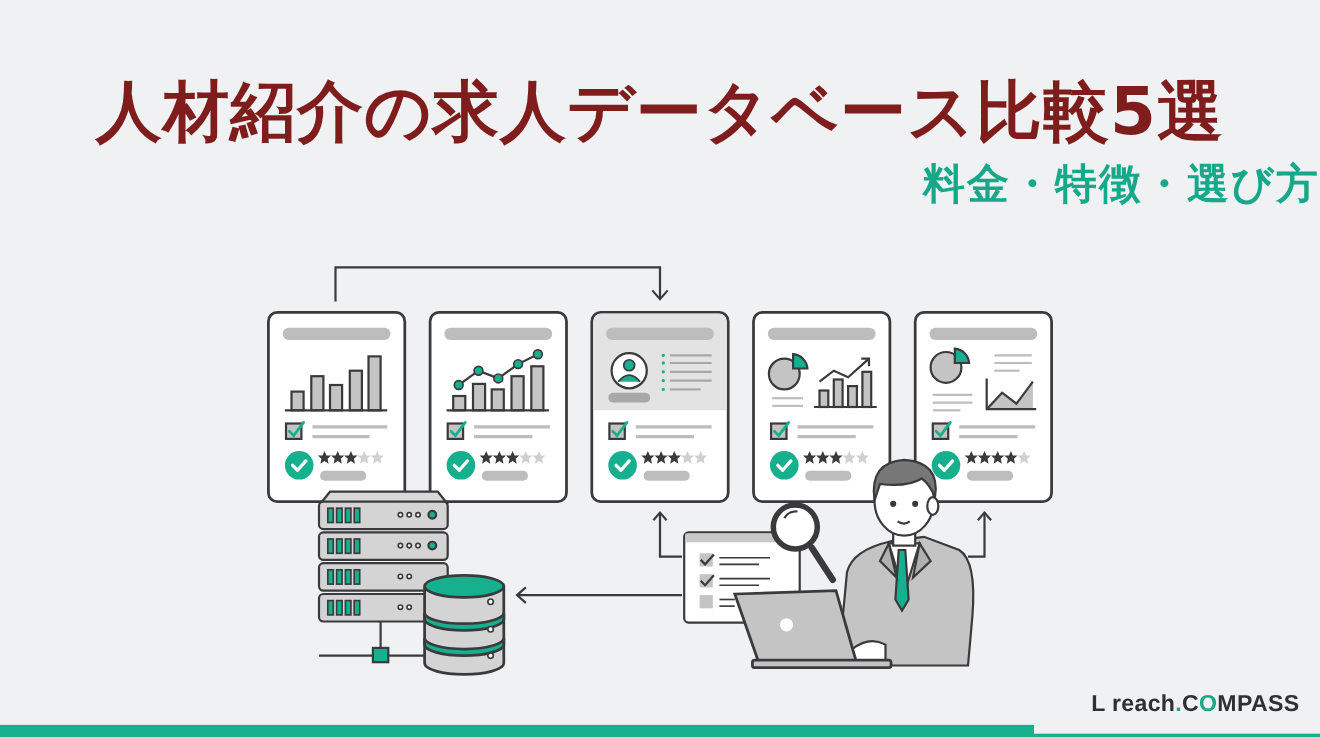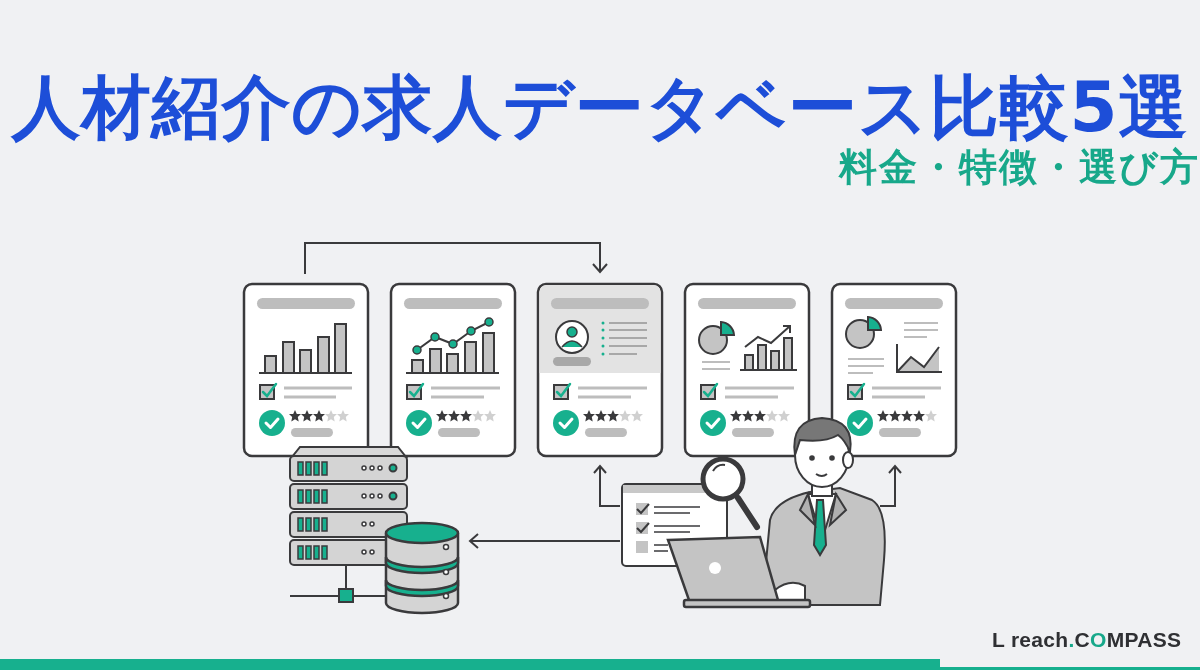--- a/index.html
+++ b/index.html
@@ -4,22 +4,22 @@
   <style>
     * { box-sizing: border-box; margin: 0; padding: 0; }
     html, body { width: 1200px; height: 670px; overflow: hidden; }
     body {
       background: #f0f1f3;
       font-family: "DejaVu Sans", "Liberation Sans", sans-serif;
       position: relative;
     }
     .title {
       position: absolute; left: 0; top: 62px; width: 1200px;
-      text-align: center; font-size: 69px; font-weight: bold;
-      color: #1d4ed8; letter-spacing: 1px;
+      text-align: center; font-size: 60px; font-weight: bold;
+      color: #7f1d1d; letter-spacing: 1px;
     }
     .subtitle {
       position: absolute; left: 0; top: 142px; width: 1200px;
       text-align: right; font-size: 38px; font-weight: bold;
       color: #17a88a; letter-spacing: 2px;
     }
     .illustration { position: absolute; left: 0; top: 0; width: 1200px; height: 670px; }
     .bottom-bar {
       position: absolute; left: 0; top: 659px; width: 940px; height: 11px;
       background: #17b08e;

